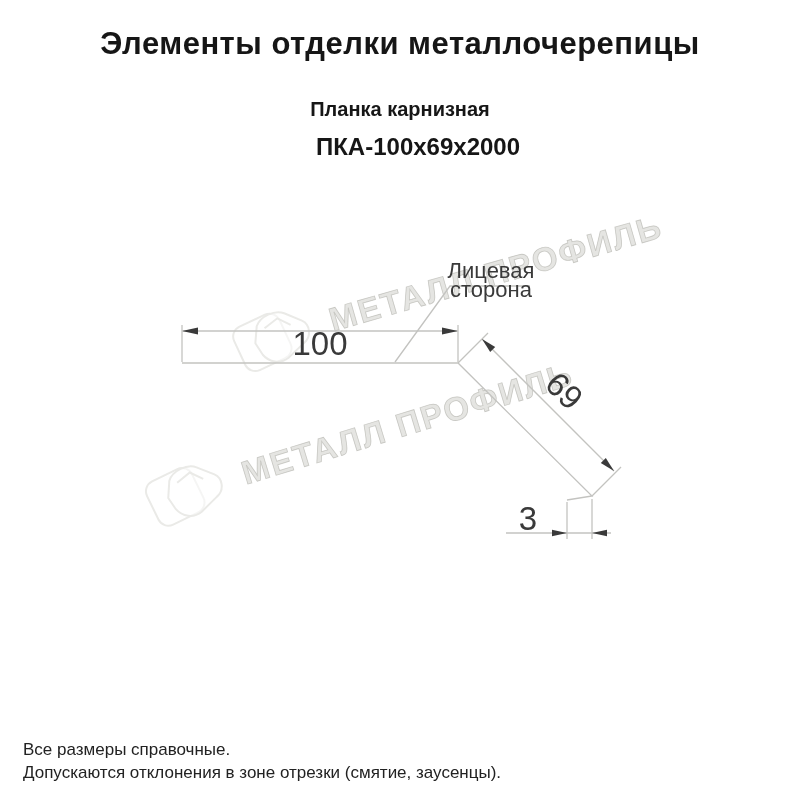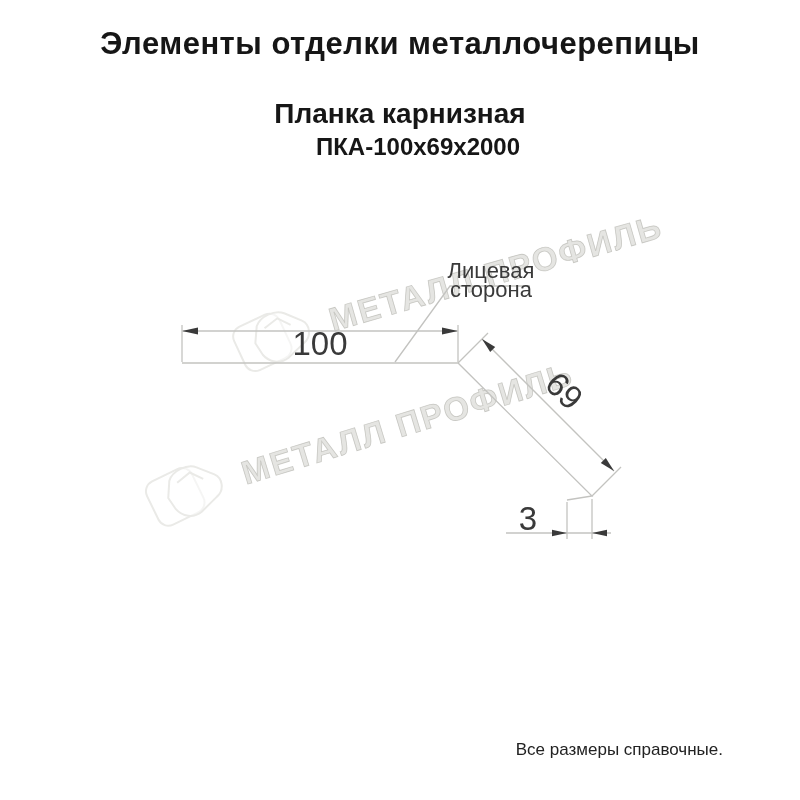--- a/index.html
+++ b/index.html
@@ -9,21 +9,21 @@
   }
   .abs{position:absolute;}
 
   
   .page-title{
     left:0;top:26px;width:800px;text-align:center;
     font-size:31px;font-weight:bold;letter-spacing:0.5px;color:#161616;
   }
   .product-name{
     left:0;top:98px;width:800px;text-align:center;
-    font-size:28px;font-weight:bold;color:#161616;
+    font-size:20px;font-weight:bold;color:#161616;
   }
   .product-code{
     left:18px;top:133px;width:800px;text-align:center;
     font-size:24px;font-weight:bold;color:#161616;
   }
 
   
   .watermark{
     display:flex;align-items:center;gap:12px;
     transform-origin:left center;pointer-events:none;
@@ -46,21 +46,21 @@
   }
   .dim-100{left:270px;top:301px;width:100px;margin-top:24px;}
   .dim-69{left:536px;top:372px;width:56px;transform:rotate(44deg);}
   .dim-10{left:498px;top:500px;width:60px;}
   .face-label{
     left:445px;top:261px;width:92px;text-align:center;
     font-size:22px;line-height:19px;color:#3a3a3a;
   }
 
   
-  .footer-notes{left:23px;top:738px;width:700px;font-size:17px;line-height:23px;color:#222;text-align:right;}
+  .footer-notes{left:23px;top:738px;width:700px;font-size:17px;line-height:23px;color:#222;}
 </style>
 </head>
 <body>
 
 <div class="abs page-title">Элементы отделки металлочерепицы</div>
 <div class="abs product-name">Планка карнизная</div>
 <div class="abs product-code">ПКА-100х69х2000</div>
 
 <div class="abs watermark wm-1">
   <svg class="wm-logo" width="90" height="62" viewBox="0 0 90 62">
@@ -109,13 +109,14 @@
   </g>
 </svg>
 
 <div class="abs dim-label dim-100">100</div>
 <div class="abs dim-label dim-69">69</div>
 <div class="abs dim-label dim-10">3</div>
 <div class="abs face-label">Лицевая сторона</div>
 
 <div class="abs footer-notes">
   <div>Все размеры справочные.</div>
+  <div>Допускаются отклонения в зоне отрезки (смятие, заусенцы).</div>
 </div>
 
 </body></html>

